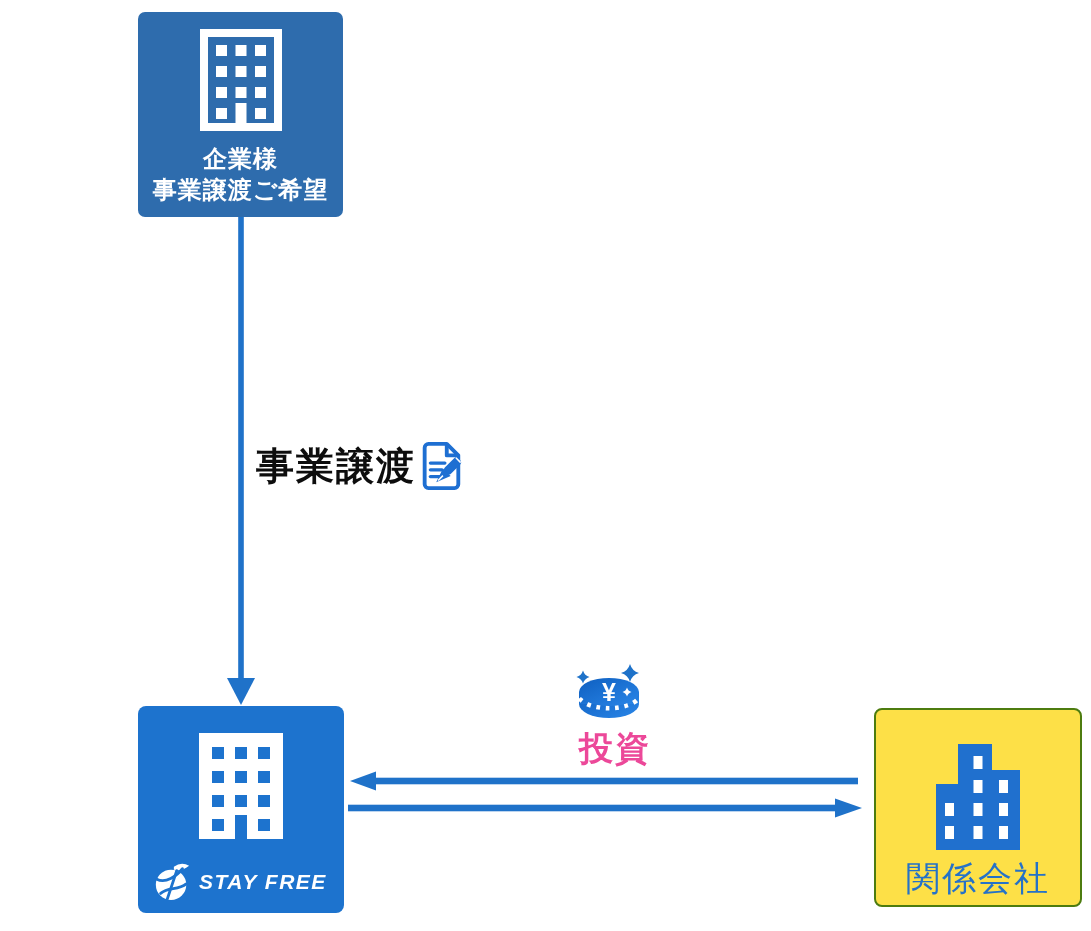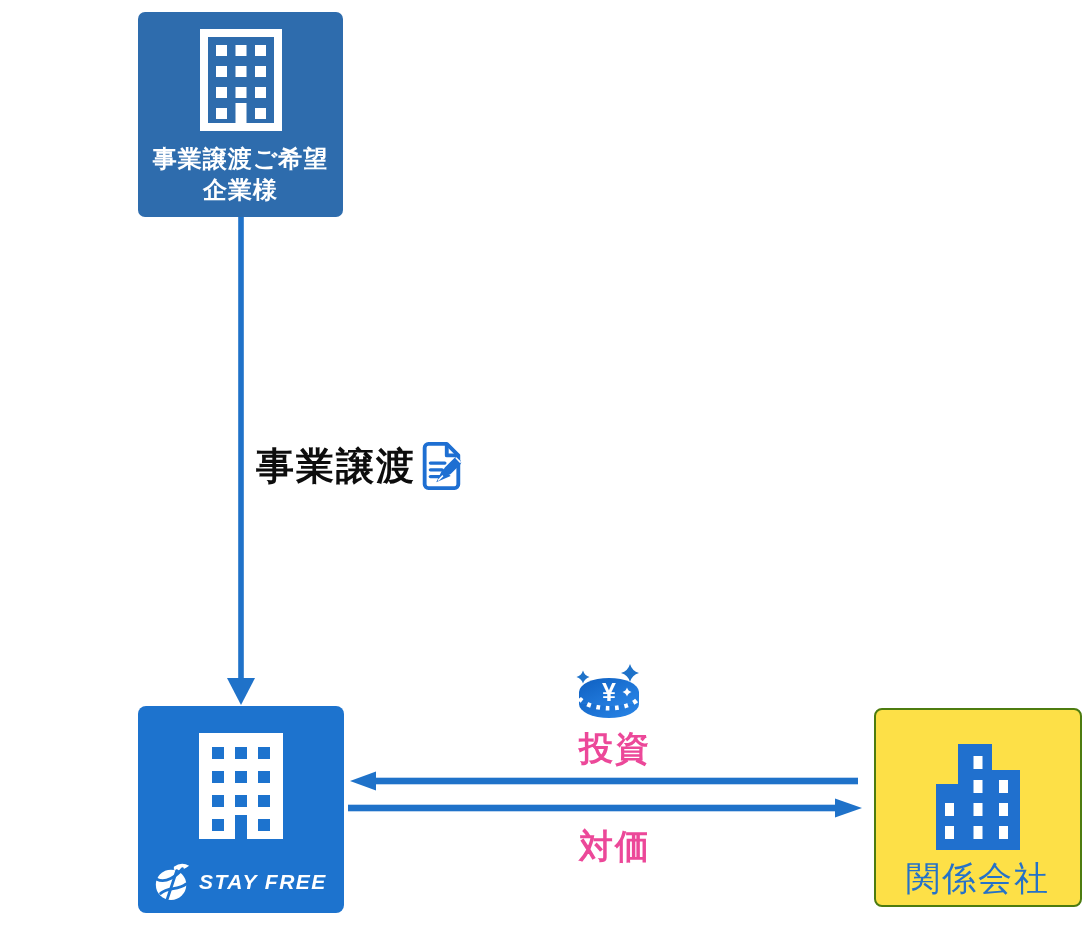--- a/index.html
+++ b/index.html
@@ -41,22 +41,22 @@
           <rect x="55" y="37" width="11" height="11"></rect>
         <rect x="16" y="58" width="11" height="11"></rect>
           <rect x="35.5" y="58" width="11" height="11"></rect>
           <rect x="55" y="58" width="11" height="11"></rect>
         <rect x="16" y="79" width="11" height="11"></rect>
           <rect x="55" y="79" width="11" height="11"></rect>
         <rect x="35.5" y="74" width="11" height="24"></rect>
       </g>
     </svg>
     <div class="box-top-label">
+      <div>企業様</div>
       <div>事業譲渡ご希望</div>
-      <div>企業様</div>
     </div>
   </div>
 
   <svg class="abs" style="left:224px;top:217px;" width="34" height="489" viewBox="0 0 34 489">
     <g fill="#1F72C9">
       <rect x="14.2" y="0" width="5.6" height="465"></rect>
       <polygon points="17,488 3,461 31,461"></polygon>
     </g>
   </svg>
 
@@ -140,23 +140,20 @@
       <text x="39" y="37" text-anchor="middle" font-size="25" font-weight="bold" fill="#fff">¥</text>
       <g fill="#1E72C9">
         <path d="M60,0 Q62,7 69,9 Q62,11 60,18 Q58,11 51,9 Q58,7 60,0 Z"></path>
         <path d="M13,6.5 Q14.5,11.5 19.5,13 Q14.5,14.5 13,19.5 Q11.5,14.5 6.5,13 Q11.5,11.5 13,6.5 Z"></path>
       </g>
       <path d="M57,23.5 Q58,27 61.5,28 Q58,29 57,32.5 Q56,29 52.5,28 Q56,27 57,23.5 Z" fill="#fff"></path>
     </svg>
     <div class="flow-label">投資</div>
   </div>
 
-  <div class="abs consid-block">
-    <div class="flow-label">対価</div>
-  </div>
 
   <div class="box box-right">
     <svg class="b-icon" width="92" height="110" viewBox="0 0 92 110">
       <g fill="#2070CE">
         <rect x="4" y="44" width="28" height="66"></rect>
         <rect x="26" y="4" width="34" height="106"></rect>
         <rect x="56" y="30" width="32" height="80"></rect>
       </g>
       <g fill="#fff">
         <rect x="41.5" y="16" width="9" height="13"></rect>

